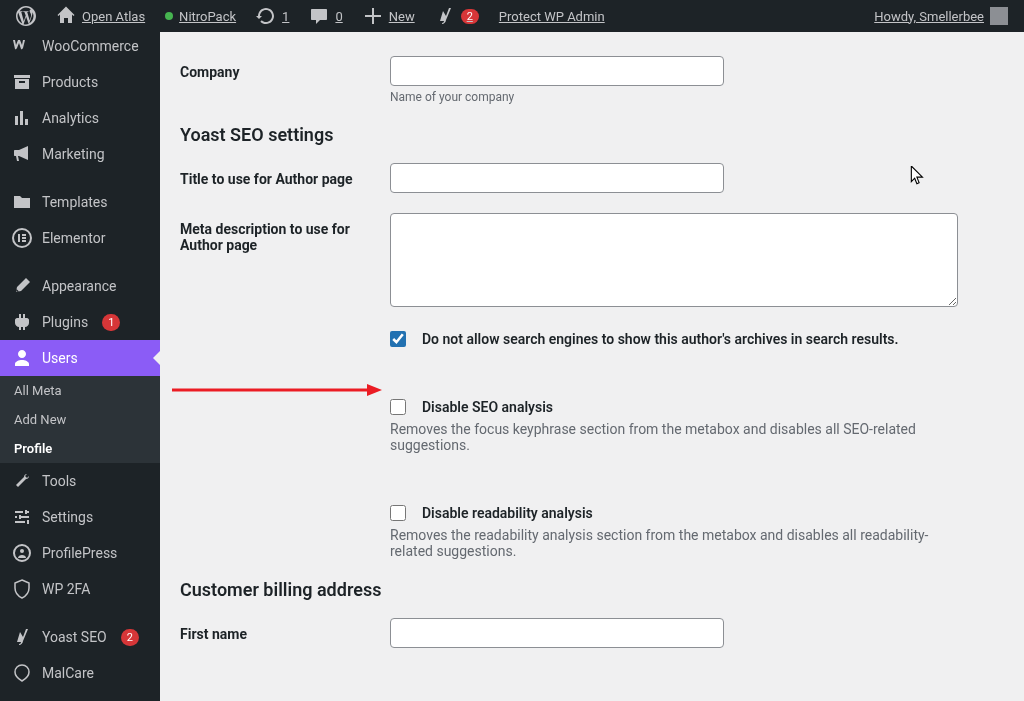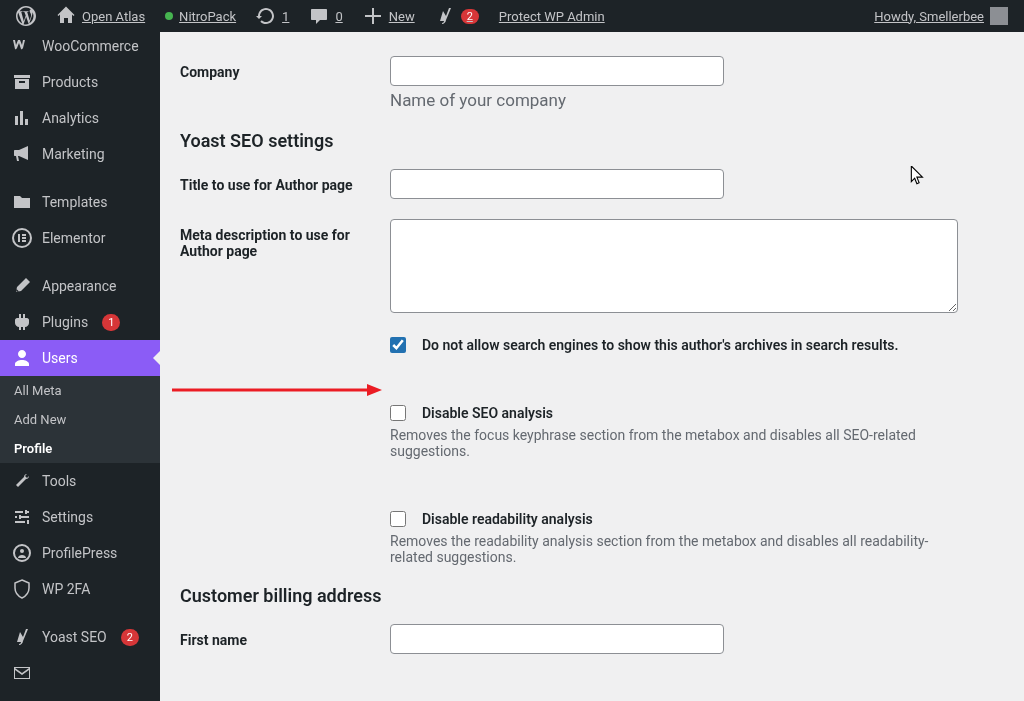--- a/index.html
+++ b/index.html
@@ -25,21 +25,21 @@
 .submenu-item.current { color: #fff; font-weight: 600; }
 .menu-badge { background: #d63638; color: #fff; border-radius: 10px; font-size: 11px; padding: 0 6px; margin-left: 4px; display: inline-block; min-width: 18px; text-align: center; line-height: 17px; }
 
 
 .content { position: absolute; left: 160px; top: 32px; right: 0; bottom: 0; padding: 0 20px 20px 20px; overflow-y: auto; background: #f0f0f1; }
 .form-row { display: flex; align-items: flex-start; margin-bottom: 20px; }
 .form-label { width: 210px; flex-shrink: 0; padding-top: 8px; color: #1d2327; font-weight: 700; font-size: 14px; }
 .form-field { flex: 1; }
 .form-field input[type="text"] { width: 334px; height: 30px; border: 1px solid #8c8f94; border-radius: 4px; padding: 0 8px; background: #fff; font-size: 14px; }
 .form-field textarea { width: 568px; height: 94px; border: 1px solid #8c8f94; border-radius: 4px; padding: 6px 8px; background: #fff; font-size: 14px; resize: both; }
-.description { color: #646970; font-size: 17px; margin-top: 4px; }
+.description { color: #646970; font-size: 12px; margin-top: 4px; }
 .section-heading { font-size: 18px; font-weight: 600; color: #1d2327; margin: 20px 0 18px 0; }
 .checkbox-row { display: flex; align-items: center; gap: 16px; }
 .checkbox-row input[type="checkbox"] { width: 16px; height: 16px; border: 1px solid #8c8f94; border-radius: 3px; cursor: pointer; accent-color: #2271b1; }
 .checkbox-label { font-size: 14px; color: #1d2327; font-weight: 600; }
 .checkbox-desc { color: #646970; font-size: 14px; margin-top: 6px; margin-left: 0; max-width: 580px; }
 .spacer-lg { height: 32px; }
 
 
 .red-arrow { position: absolute; left: 172px; top: 383px; width: 210px; height: 14px; pointer-events: none; }
 
@@ -238,20 +238,28 @@
         <svg class="svg-ico" viewBox="0 0 20 20">
           <path d="M14 2l-3 8-3-5-3 10h4c0 1-1 2-2 2v1c2 0 4-2 4-4l5-12h-2z"></path>
         </svg>
       </span>
     <span>Yoast SEO</span>
     <span class="menu-badge">2</span>
   </div>
   <div class="menu-item">
     <span class="menu-icon">
         <svg class="svg-ico" viewBox="0 0 20 20">
+          <path d="M10 2c4 0 7 3 7 7 0 5-7 9-7 9s-7-4-7-9c0-4 3-7 7-7z" fill="none" stroke="currentColor" stroke-width="1.5"></path>
+        </svg>
+      </span>
+    <span>MalCare</span>
+  </div>
+  <div class="menu-item">
+    <span class="menu-icon">
+        <svg class="svg-ico" viewBox="0 0 20 20">
           <path d="M2 4h16v12H2V4zm1 1l7 5 7-5H3zm0 2v8h14V7l-7 5-7-5z"></path>
         </svg>
       </span>
 
   </div>
 
 </div>
 
 <div class="content">
   <div style="height:24px"></div>

